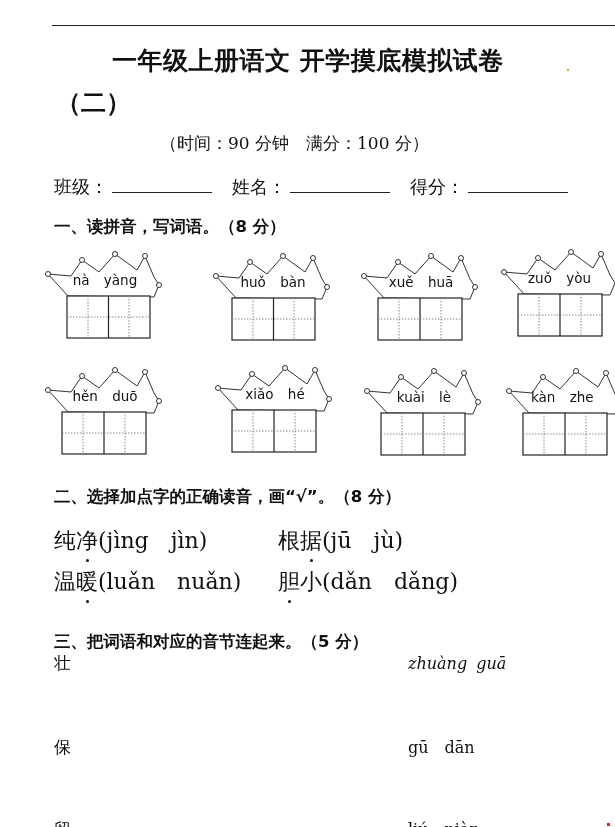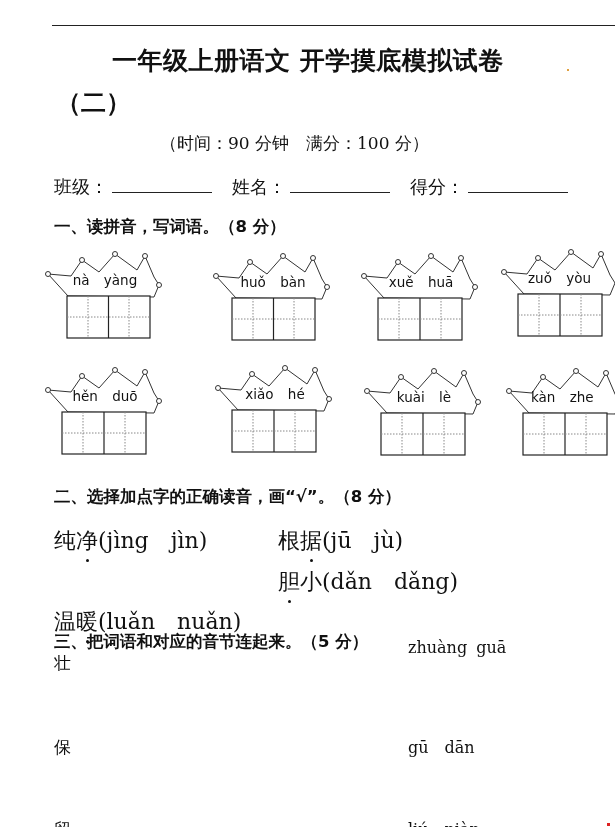--- a/index.html
+++ b/index.html
@@ -183,28 +183,28 @@
 </div>
 
 <div class="abs sec-title" style="top:486px;">二、选择加点字的正确读音，画“√”。（8 分）</div>
 
 <div class="abs q2-item" style="left:54px;top:526px;">
   <span>纯</span><span class="dotted">净</span><span>(jìng　jìn)</span>
 </div>
 <div class="abs q2-item" style="left:278px;top:526px;">
   <span>根</span><span class="dotted">据</span><span>(jū　jù)</span>
 </div>
-<div class="abs q2-item" style="left:54px;top:567px;margin-top:40px;">
+<div class="abs q2-item" style="left:54px;top:567px;">
   <span>温</span><span class="dotted">暖</span><span>(luǎn　nuǎn)</span>
 </div>
 <div class="abs q2-item" style="left:278px;top:567px;">
   <span class="dotted">胆</span><span>小</span><span>(dǎn　dǎng)</span>
 </div>
 
 <div class="abs sec-title" style="top:631px;">三、把词语和对应的音节连起来。（5 分）</div>
 
 <div class="abs q3-char" style="top:652px;">壮</div>
-<div class="abs q3-py" style="top:638px;">zhuàng guā</div>
+<div class="abs q3-py" style="top:654px;font-style:italic;">zhuàng guā</div>
 <div class="abs q3-char" style="top:736px;">保</div>
 <div class="abs q3-py" style="top:738px;">gū　dān</div>
 <div class="abs q3-char" style="top:818px;">留</div>
 <div class="abs q3-py" style="top:820px;">liú　niàn</div>
 <div class="abs red-mark"></div>
 
 </body></html>

